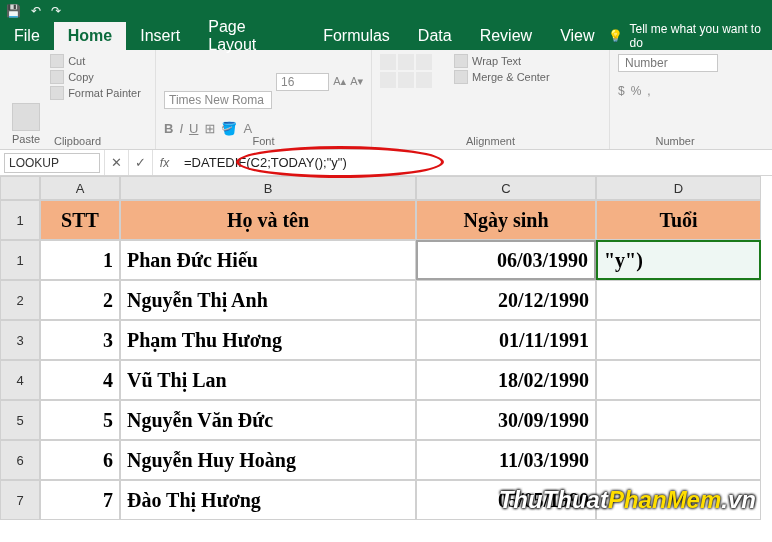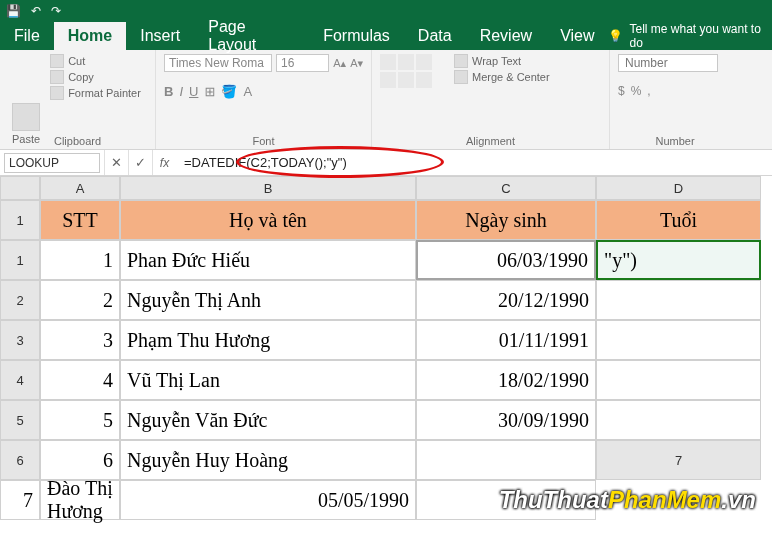--- a/index.html
+++ b/index.html
@@ -23,21 +23,21 @@
 .rgroup-body{flex:1;display:flex;gap:6px;}
 .big-btn{display:flex;flex-direction:column;align-items:center;justify-content:flex-end;font-size:11px;color:#666;gap:2px;padding:2px 4px;}
 .big-btn .bicon{width:28px;height:28px;background:#ddd;border:1px solid #ccc;}
 .vstack{display:flex;flex-direction:column;gap:2px;font-size:11px;color:#666;}
 .vitem{display:flex;align-items:center;gap:4px;white-space:nowrap;}
 .vitem .sicon{width:14px;height:14px;background:#ddd;border:1px solid #ccc;display:inline-block;}
 
 
 .font-row1{display:flex;gap:4px;align-items:center;}
 .font-name,.font-size{background:#fff;border:1px solid #c8c8c8;font-size:12px;color:#888;padding:1px 4px;}
-.font-name{width:110px;}
+.font-name{width:110px;margin-top:37px;}
 .font-size{width:54px;}
 .font-step{font-size:11px;color:#888;}
 .font-row2{display:flex;gap:6px;margin-top:6px;font-size:13px;color:#888;align-items:center;}
 .bld{font-weight:bold;}
 .ita{font-style:italic;}
 .und{text-decoration:underline;}
 
 
 .align-grid{display:grid;grid-template-columns:repeat(3,16px);grid-template-rows:repeat(2,16px);gap:2px;}
 .align-cell{background:#e8e8e8;}
@@ -52,21 +52,21 @@
 .fx{font-style:italic;font-size:12px;}
 .formula-input{flex:1;font-size:13px;padding:2px 8px;border:none;outline:none;color:#222;}
 
 .oval{position:absolute;border:3px solid #d11;border-radius:50%;pointer-events:none;}
 
 
 .sheet{display:grid;grid-template-columns:40px 80px 296px 180px 165px;background:#fff;}
 .col-head{background:#e6e6e6;border:1px solid #d0d0d0;text-align:center;font-size:13px;color:#333;height:24px;display:flex;align-items:center;justify-content:center;}
 .corner{background:#e6e6e6;border:1px solid #d0d0d0;height:24px;}
 .row-head{background:#e6e6e6;border:1px solid #d0d0d0;text-align:center;font-size:13px;color:#333;display:flex;align-items:center;justify-content:center;}
-.cell{border:1px solid #d0d0d0;font-family:"Times New Roman",serif;font-size:20px;padding:2px 6px;color:#000;display:flex;align-items:center;height:40px;}
+.cell{border:1px solid #d0d0d0;font-family:"Times New Roman",serif;font-size:20px;padding:2px 6px;color:#000;display:flex;align-items:center;height:40px;font-weight:bold;}
 .hdr-cell{background:#f4b084;text-align:center;justify-content:center;}
 .num{justify-content:flex-end;}
 .date{justify-content:flex-end;}
 .active-cell{border:2px solid #1a7a1a;background:#eef7f3;}
 .ref-cell{border:2px solid #a3a3a3;padding-left:34px;}
 
 
 .watermark{position:absolute;right:16px;bottom:28px;font-family:Arial,sans-serif;font-size:24px;font-weight:bold;font-style:italic;color:#fff;text-shadow:0 0 3px #000,0 0 3px #000,0 0 3px #000;}
 .watermark .yel{color:#ffde00;text-shadow:0 0 3px #000,0 0 3px #000;}
 </style>
@@ -221,20 +221,21 @@
 
   <div class="row-head">5</div>
   <div class="cell num">5</div>
   <div class="cell">Nguyễn Văn Đức</div>
   <div class="cell date">30/09/1990</div>
   <div class="cell"></div>
 
   <div class="row-head">6</div>
   <div class="cell num">6</div>
   <div class="cell">Nguyễn Huy Hoàng</div>
+  <div class="cell date">11/03/1990</div>
   <div class="cell"></div>
 
   <div class="row-head">7</div>
   <div class="cell num">7</div>
   <div class="cell">Đào Thị Hương</div>
   <div class="cell date">05/05/1990</div>
   <div class="cell"></div>
 </div>
 
 <div class="watermark">

